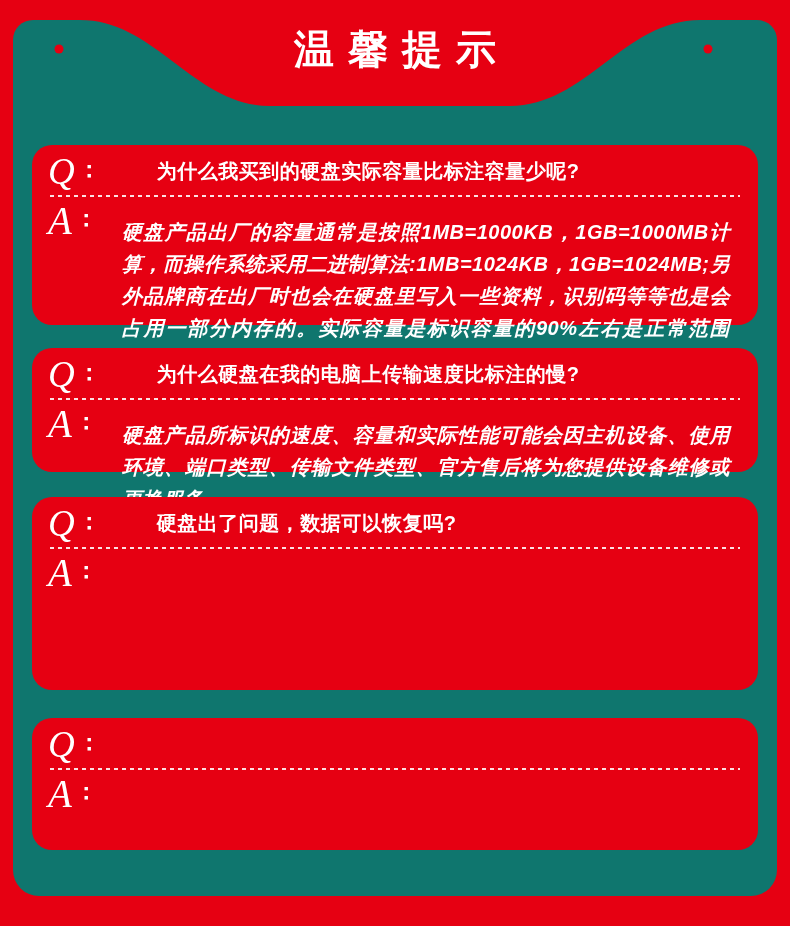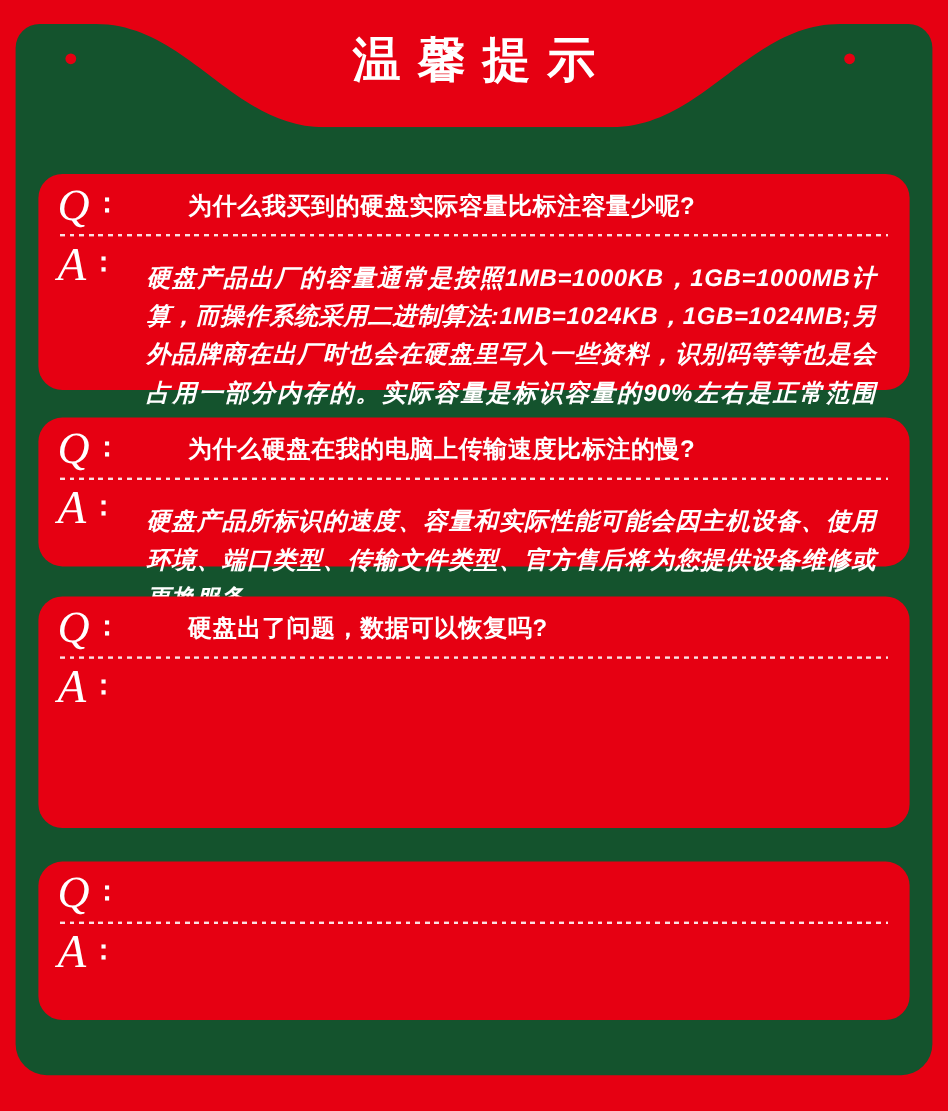--- a/index.html
+++ b/index.html
@@ -7,21 +7,21 @@
     width: 790px; height: 926px;
     background: #E60012;
     position: relative;
     overflow: hidden;
     font-family: "Liberation Sans", "DejaVu Sans", sans-serif;
   }
   .panel {
     position: absolute;
     left: 13px; top: 20px;
     width: 764px; height: 876px;
-    background: #14532d;
+    background: #0f766e;
     border-radius: 20px 20px 26px 26px;
   }
   .banner-svg {
     position: absolute;
     left: 0; top: 0;
     width: 764px; height: 86px;
     display: block;
   }
   .banner-title {
     position: absolute;

